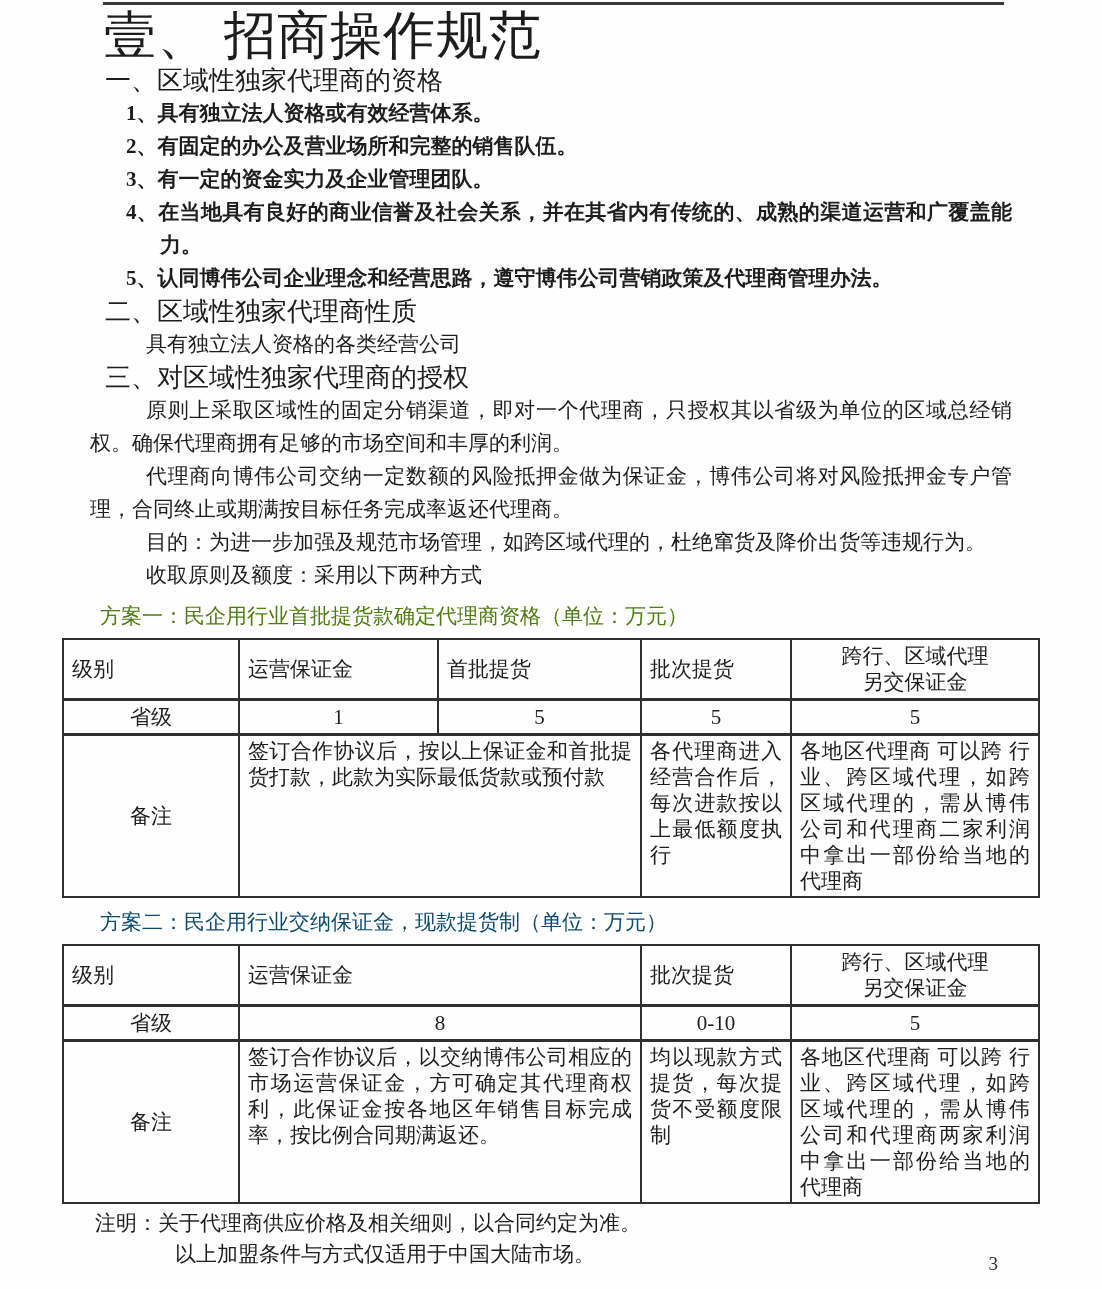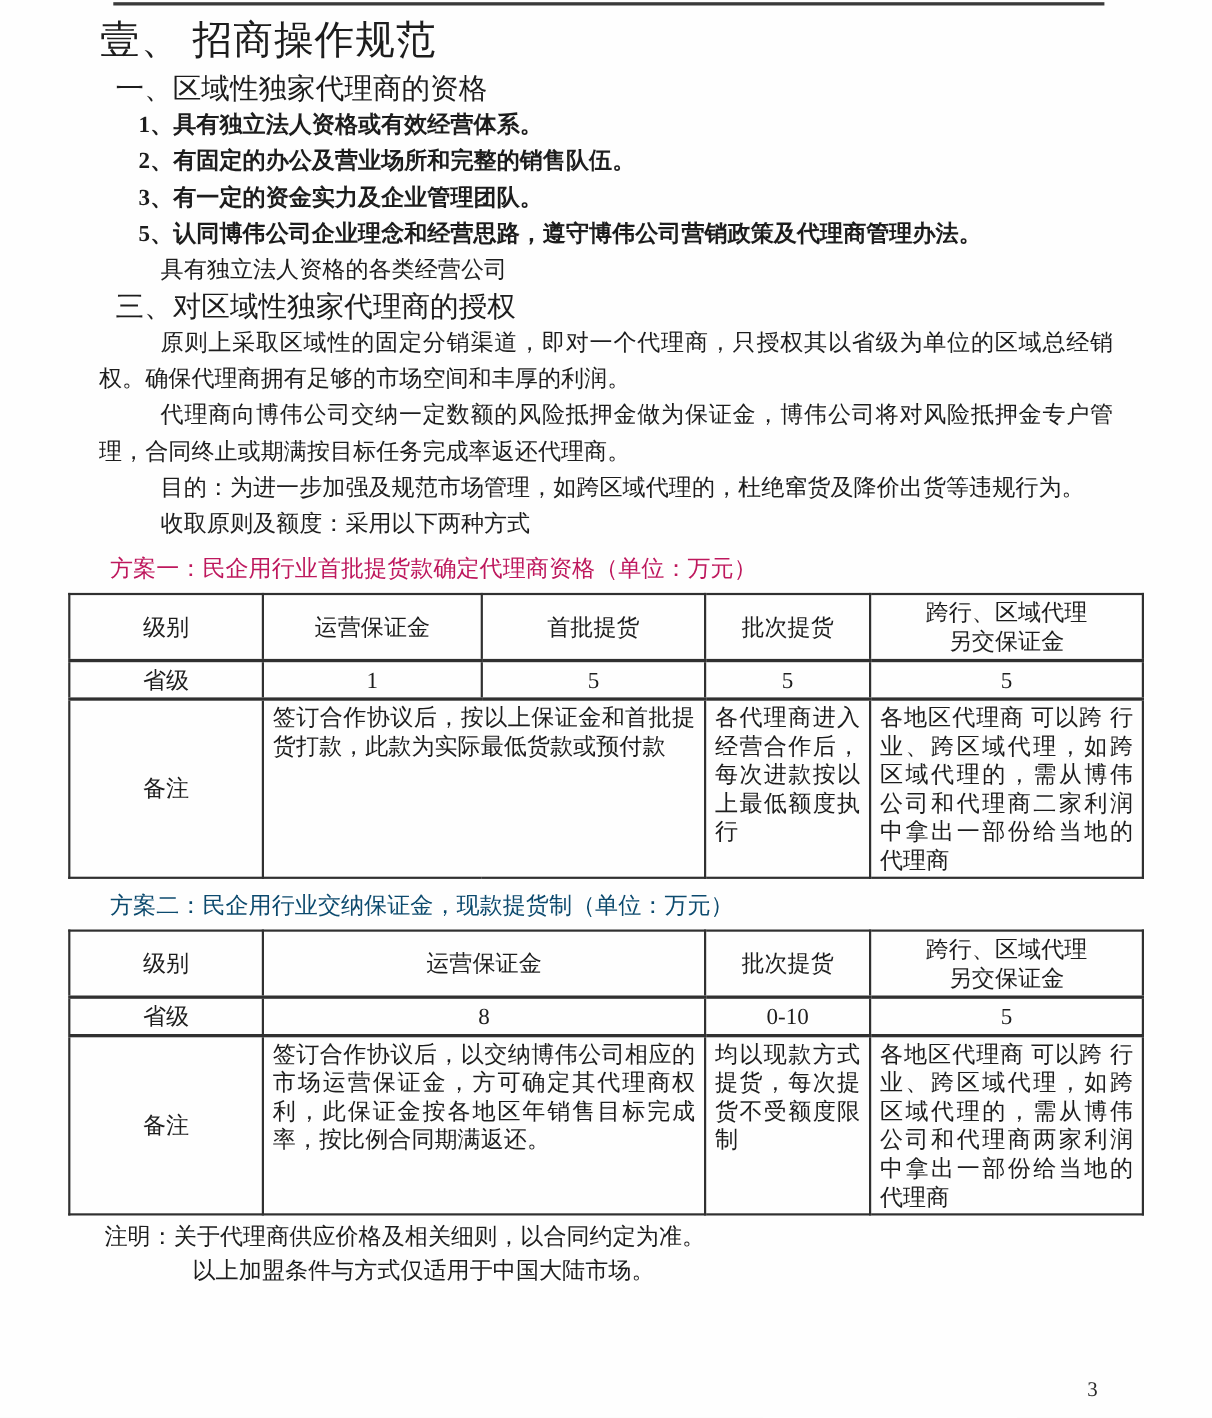--- a/index.html
+++ b/index.html
@@ -11,22 +11,22 @@
     color:#1d1d1d;
     font-family:"Liberation Serif","DejaVu Serif",serif;
     overflow:hidden;
   }
   .header-rule{
     position:absolute;left:103px;top:2px;width:901px;height:3px;
     background:#3a3a3a;
   }
   .content{padding:10px 90px 0 90px;font-size:21px;line-height:33px;}
   .doc-title{
-    font-size:36px;line-height:48px;font-weight:500;
-    margin:2px 0 4px 1px;letter-spacing:1px;
+    font-size:52px;line-height:48px;font-weight:500;
+    margin:2px 0 4px 14px;letter-spacing:1px;
   }
   .sec-heading{
     font-size:26px;line-height:33px;font-weight:500;
     margin:0 0 0 15px;
   }
   .item{padding-left:70px;text-indent:-34px;text-align:justify;font-weight:bold;}
   .indent-one{text-indent:56px;}
   .para{text-indent:56px;text-align:justify;}
   .plan-title{
     font-size:21px;line-height:33px;
@@ -37,21 +37,21 @@
     border-collapse:collapse;table-layout:fixed;
     width:976px;margin-left:-28px;
     background:#fefefe;
   }
   table.spec-table td{
     border:2px solid #303030;
     font-size:21px;line-height:26px;
     padding:2px 8px;
     overflow:hidden;
   }
-  td.th{ text-align:center;vertical-align:middle;height:54px; }
+  td.th{ text-align:left;vertical-align:middle;height:54px; }
   td.th-left{ text-align:center;white-space:pre-line;padding-left:12px; }
   tr.data-row td{ text-align:center;height:28px;border-top-width:3px;border-bottom-width:3px;border-radius:15px; }
   td.remark-label{ text-align:center;vertical-align:middle;margin-left:44px; }
   td.remark-cell{
     vertical-align:top;text-align:justify;
     font-size:20px;line-height:29px;
     padding:4px 9px;
   }
   .notes{margin-top:4px;margin-left:5px;line-height:31px;}
   .note-first{display:block;}
@@ -68,32 +68,34 @@
   <div class="header-rule"></div>
 
   <div class="content">
 
     <div class="doc-title">壹、 招商操作规范</div>
 
     <div class="sec-heading">一、区域性独家代理商的资格</div>
     <div class="item">1、具有独立法人资格或有效经营体系。</div>
     <div class="item">2、有固定的办公及营业场所和完整的销售队伍。</div>
     <div class="item">3、有一定的资金实力及企业管理团队。</div>
+    <div class="item">4、在当地具有良好的商业信誉及社会关系，并在其省内有传统的、成熟的渠道运营和广覆盖能力。</div>
     <div class="item">5、认同博伟公司企业理念和经营思路，遵守博伟公司营销政策及代理商管理办法。</div>
 
+    <div class="sec-heading">二、区域性独家代理商性质</div>
     <div class="indent-one">具有独立法人资格的各类经营公司</div>
 
     <div class="sec-heading">三、对区域性独家代理商的授权</div>
     <div class="para">原则上采取区域性的固定分销渠道，即对一个代理商，只授权其以省级为单位的区域总经销权。确保代理商拥有足够的市场空间和丰厚的利润。</div>
 
     <div class="para">代理商向博伟公司交纳一定数额的风险抵押金做为保证金，博伟公司将对风险抵押金专户管理，合同终止或期满按目标任务完成率返还代理商。</div>
     <div class="para">目的：为进一步加强及规范市场管理，如跨区域代理的，杜绝窜货及降价出货等违规行为。</div>
     <div class="para">收取原则及额度：采用以下两种方式</div>
 
-    <div class="plan-title" style="color: #be185d;">方案一：民企用行业首批提货款确定代理商资格（单位：万元）</div>
+    <div class="plan-title" style="color: #4d7c0f;">方案一：民企用行业首批提货款确定代理商资格（单位：万元）</div>
 
     <table class="spec-table">
       <colgroup>
         <col style="width:176px">
           <col style="width:199px">
           <col style="width:203px">
           <col style="width:150px">
           <col style="width:248px">
       </colgroup>
       <tbody>

